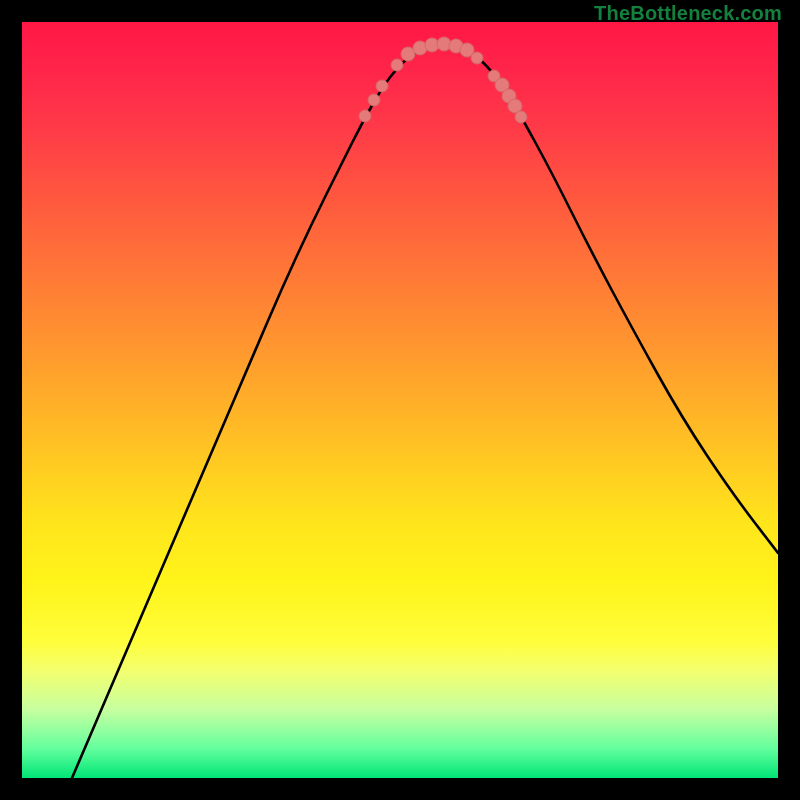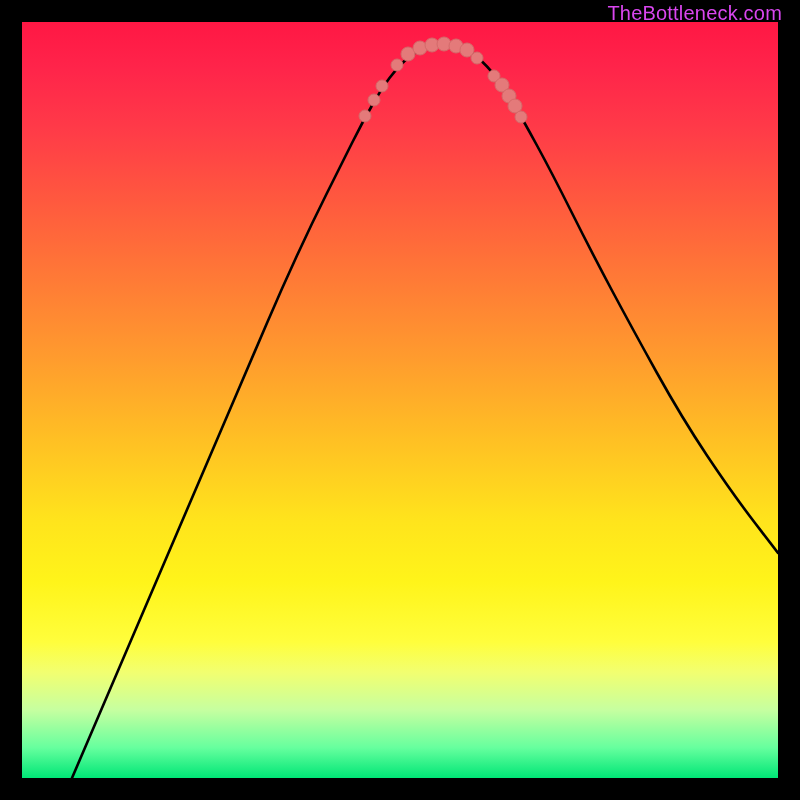--- a/index.html
+++ b/index.html
@@ -49,23 +49,23 @@
   .curve-svg {
     position: absolute;
     inset: 0;
     width: 100%;
     height: 100%;
   }
   .watermark {
     position: absolute;
     top: 2px;
     right: 18px;
-    color: #d946ef;
+    color: #15803d;
     font-size: 20px;
-    font-weight: 400;
+    font-weight: 700;
     letter-spacing: 0.2px;
     user-select: none;
   }
   .marker {
     fill: #e47a7a;
     stroke: #d46a6a;
     stroke-width: 1;
   }
 </style>
 </head>

